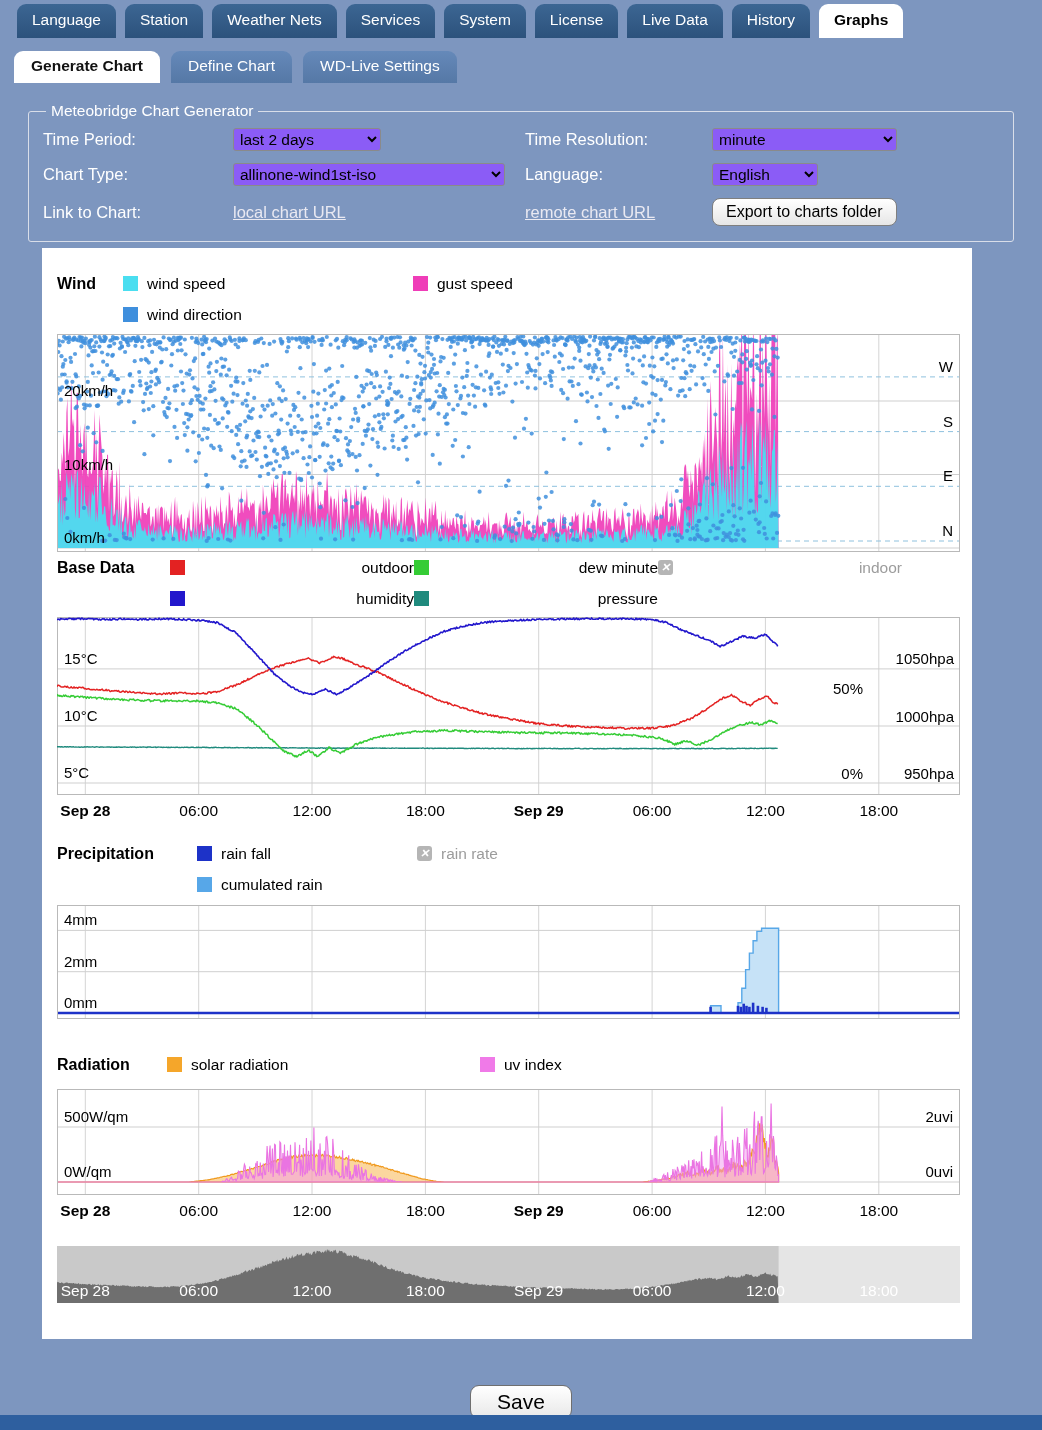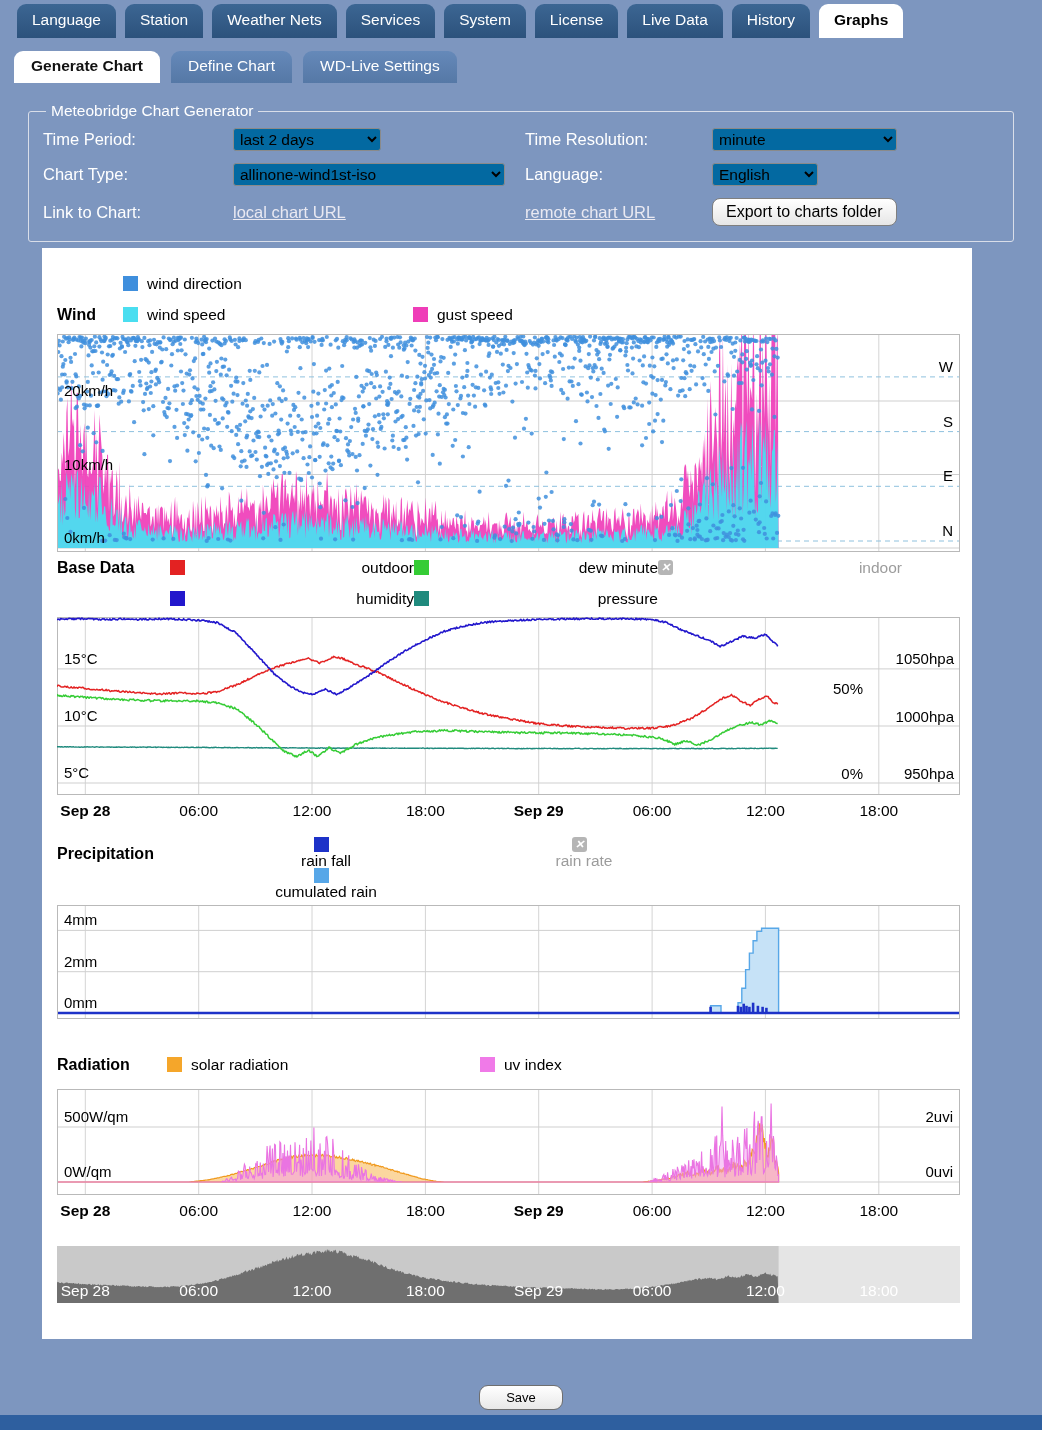--- a/index.html
+++ b/index.html
@@ -8,36 +8,36 @@
 .tabbar{display:flex;gap:9px;padding:4px 10px 0 17px;align-items:flex-end;}
 .tab{background:linear-gradient(#3c6693,#2c527c);color:#fff;font-size:15.5px;padding:7px 15px 9px;border-radius:9px 9px 0 0;cursor:pointer;white-space:nowrap;}
 .tab.active{background:#fff;color:#000;font-weight:bold;}
 .subtabbar{display:flex;gap:11px;padding:13px 0 0 14px;}
 .subtab{background:linear-gradient(#6589b9,#5578a6);color:#fff;font-size:15.5px;padding:6px 17px 8px;border-radius:9px 9px 0 0;cursor:pointer;white-space:nowrap;}
 .subtab.active{background:#fff;color:#111;font-weight:bold;}
 fieldset.generator{margin:19px 28px 0;border:1px solid #d9dee9;border-radius:3px;padding:8px 14px 15px;}
 fieldset.generator legend{color:#fff;font-size:15.5px;padding:0 5px;margin-left:3px;}
 .form-grid{display:grid;grid-template-columns:190px 292px 187px 1fr;row-gap:12px;align-items:center;}
 .flabel{color:#fff;font-size:16.5px;}
-select{font-size:15.5px;padding:1px 2px;border:1px solid #8a8a8a;border-radius:3px;background:#0369a1;}
+select{font-size:15.5px;padding:1px 2px;border:1px solid #8a8a8a;border-radius:3px;background:#8b5cf6;}
 .sel-time-period{width:148px;}
 .sel-resolution{width:185px;}
 .sel-chart-type{width:272px;}
 .sel-language{width:106px;}
 .chart-link{color:#e9e9f2;font-size:16.5px;}
 .export-btn{font-size:16px;padding:4px 13px;border:1px solid #7f7f7f;border-radius:8px;background:linear-gradient(#ffffff,#e6e6e6);color:#000;cursor:pointer;}
 .chart-panel{margin:6px 0 0 42px;width:930px;background:#fff;padding:20px 12px 36px 15px;}
 .legend-row{display:flex;align-items:center;height:31px;font-size:15.5px;}
 .legend-title{font-weight:bold;font-size:16px;color:#000;flex:0 0 auto;}
 .sec-wind .legend-title{width:66px;}
 .sec-wind .legend-item{width:290px;}
 .sec-base .legend-title{width:113px;}
 .sec-base .legend-item{width:244px;justify-content:space-between;}
 .sec-precip .legend-title{width:140px;}
-.sec-precip .legend-item{width:258px;flex-direction:column;}
+.sec-precip .legend-item{width:220px;}
 .sec-rad .legend-title{width:110px;}
 .sec-rad .legend-item{width:313px;}
 .legend-item{display:flex;align-items:center;flex:0 0 auto;}
 .sw{width:15px;height:15px;margin-right:9px;flex:0 0 15px;display:inline-block;}
 .sw-off{background:#b5b5b5;border-radius:3px;position:relative;}
 .sw-off::after{content:'✕';position:absolute;left:0;top:0;right:0;bottom:0;color:#fff;font-size:11px;line-height:15px;text-align:center;font-weight:bold;}
 .legend-label.off{color:#9c9c9c;}
 svg{display:block;}
 .sec-wind svg{margin-top:4px;}
 .sec-base{}
@@ -47,21 +47,21 @@
 .sec-rad{margin-top:30px;}
 .sec-rad svg{margin-top:9px;}
 .axis-row{position:relative;height:27px;width:903px;}
 .axis-label{position:absolute;top:7px;width:80px;text-align:center;font-size:15.5px;color:#000;white-space:nowrap;}
 .axis-label.b{font-weight:bold;}
 .overview{position:relative;margin-top:24px;width:903px;height:57px;}
 .overview svg{position:absolute;left:0;top:0;}
 #ov-labels{position:absolute;left:0;top:0;width:100%;height:100%;}
 #ov-labels .axis-label{top:auto;bottom:3px;color:#fff;font-weight:normal;}
 .save-row{text-align:center;margin-top:46px;}
-.save-btn{font-size:13px;padding:4px 26px;border:1px solid #6f6f6f;border-radius:9px;background:linear-gradient(#ffffff,#e8e8e8);color:#000;cursor:pointer;}
+.save-btn{font-size:21px;padding:4px 26px;border:1px solid #6f6f6f;border-radius:9px;background:linear-gradient(#ffffff,#e8e8e8);color:#000;cursor:pointer;}
 .footer-bar{position:absolute;left:0;bottom:0;width:100%;height:15px;background:#2e5f9f;}
 </style>
 </head>
 <body>
 
 <div class="tabbar">
   <div class="tab">Language</div>
   <div class="tab">Station</div>
   <div class="tab">Weather Nets</div>
   <div class="tab">Services</div>
@@ -95,35 +95,35 @@
     <span><a href="#" class="chart-link">local chart URL</a></span>
     <span><a href="#" class="chart-link">remote chart URL</a></span>
     <span><button class="export-btn">Export to charts folder</button></span>
   </div>
 </fieldset>
 
 <div class="chart-panel">
   <section class="sec sec-wind">
     <div id="legend-wind" class="legend">
         <div class="legend-row">
-          <span class="legend-title"></span>
-          <span class="legend-item">
-            <i class="sw" style="background: rgb(63, 143, 221);"></i>
-            <span class="legend-label">wind direction</span>
-          </span>
-        </div>
-        <div class="legend-row">
           <span class="legend-title">Wind</span>
           <span class="legend-item">
             <i class="sw" style="background: rgb(74, 222, 240);"></i>
             <span class="legend-label">wind speed</span>
           </span>
           <span class="legend-item">
             <i class="sw" style="background: rgb(239, 61, 184);"></i>
             <span class="legend-label">gust speed</span>
+          </span>
+        </div>
+        <div class="legend-row">
+          <span class="legend-title"></span>
+          <span class="legend-item">
+            <i class="sw" style="background: rgb(63, 143, 221);"></i>
+            <span class="legend-label">wind direction</span>
           </span>
         </div>
       </div>
     <svg id="svg-wind" width="903" height="218">
         <line x1="28.3" y1="0" x2="28.3" y2="218" stroke="#d4d4d4" stroke-width="1"></line>
         <line x1="141.7" y1="0" x2="141.7" y2="218" stroke="#d4d4d4" stroke-width="1"></line>
         <line x1="255.0" y1="0" x2="255.0" y2="218" stroke="#d4d4d4" stroke-width="1"></line>
         <line x1="368.4" y1="0" x2="368.4" y2="218" stroke="#d4d4d4" stroke-width="1"></line>
         <line x1="481.7" y1="0" x2="481.7" y2="218" stroke="#d4d4d4" stroke-width="1"></line>
         <line x1="595.1" y1="0" x2="595.1" y2="218" stroke="#d4d4d4" stroke-width="1"></line>

